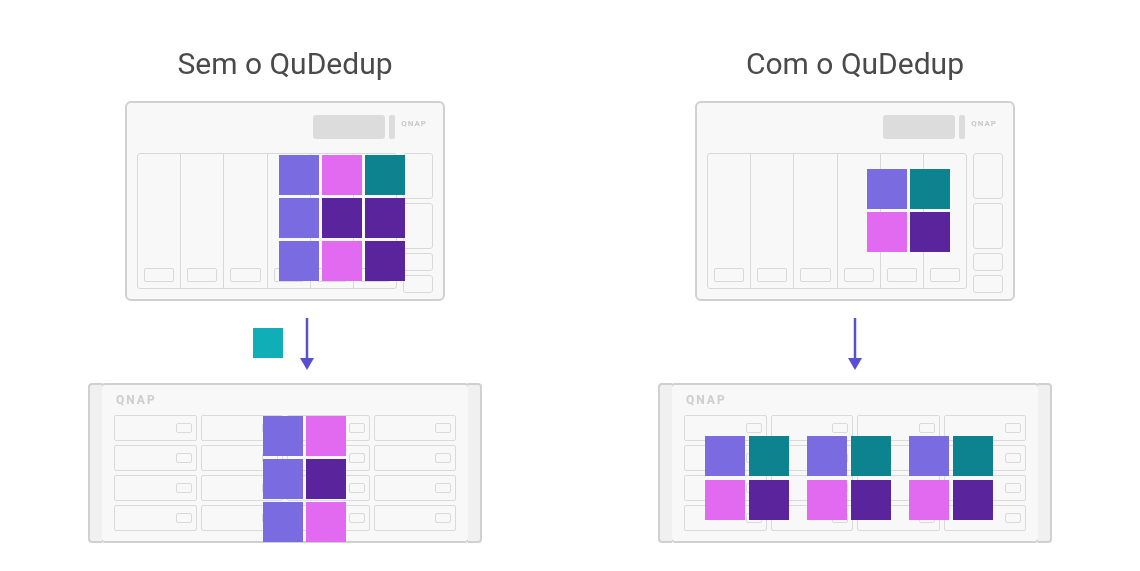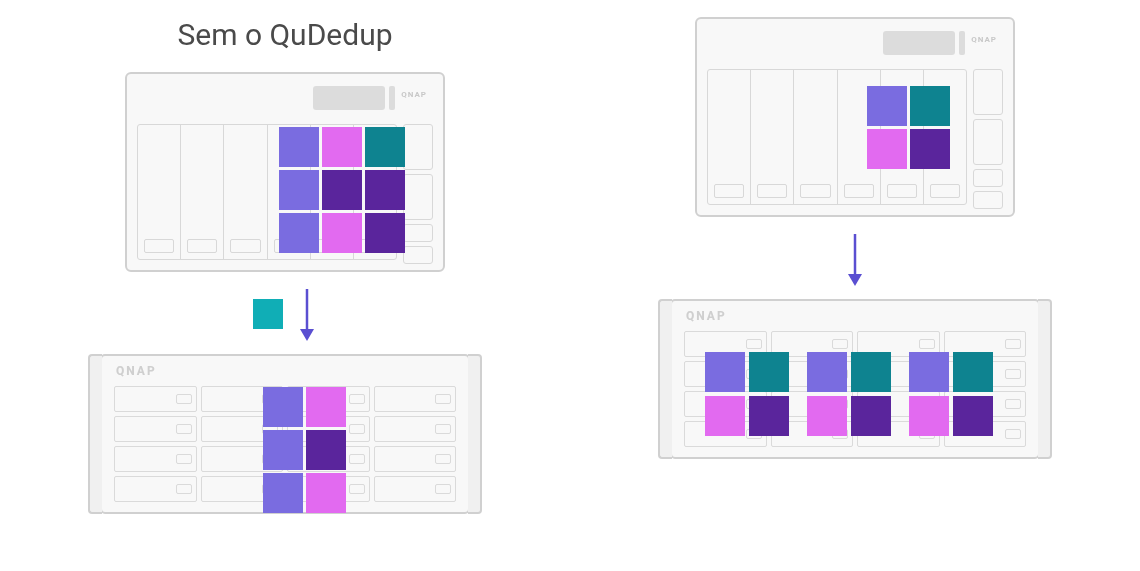--- a/index.html
+++ b/index.html
@@ -9,20 +9,21 @@
     background: #ffffff;
     font-family: -apple-system, BlinkMacSystemFont, "Segoe UI", Roboto, sans-serif;
     position: relative;
     overflow: hidden;
   }
   .container {
     display: flex;
     width: 100%;
     height: 100%;
     padding-top: 17px;
+    align-items: center;
   }
   .panel {
     flex: 1;
     display: flex;
     flex-direction: column;
     align-items: center;
   }
   .title {
     font-size: 30px;
     font-weight: 400;
@@ -262,20 +263,21 @@
           <div class="block" style="background: rgb(226, 106, 240);"></div>
           <div class="block" style="background: rgb(122, 108, 224);"></div>
           <div class="block" style="background: rgb(90, 37, 156);"></div>
           <div class="block" style="background: rgb(122, 108, 224);"></div>
           <div class="block" style="background: rgb(226, 106, 240);"></div>
         </div>
     </div>
   </div>
 
   <div class="panel">
+    <div class="title">Com o QuDedup</div>
 
     <div class="nas-desktop">
       <div class="top-band">
         <div class="lcd"></div>
         <div class="lcd-btn"></div>
         <div class="brand">QNAP</div>
       </div>
       <div class="bays">
         <div class="bay"></div>
           <div class="bay"></div>

